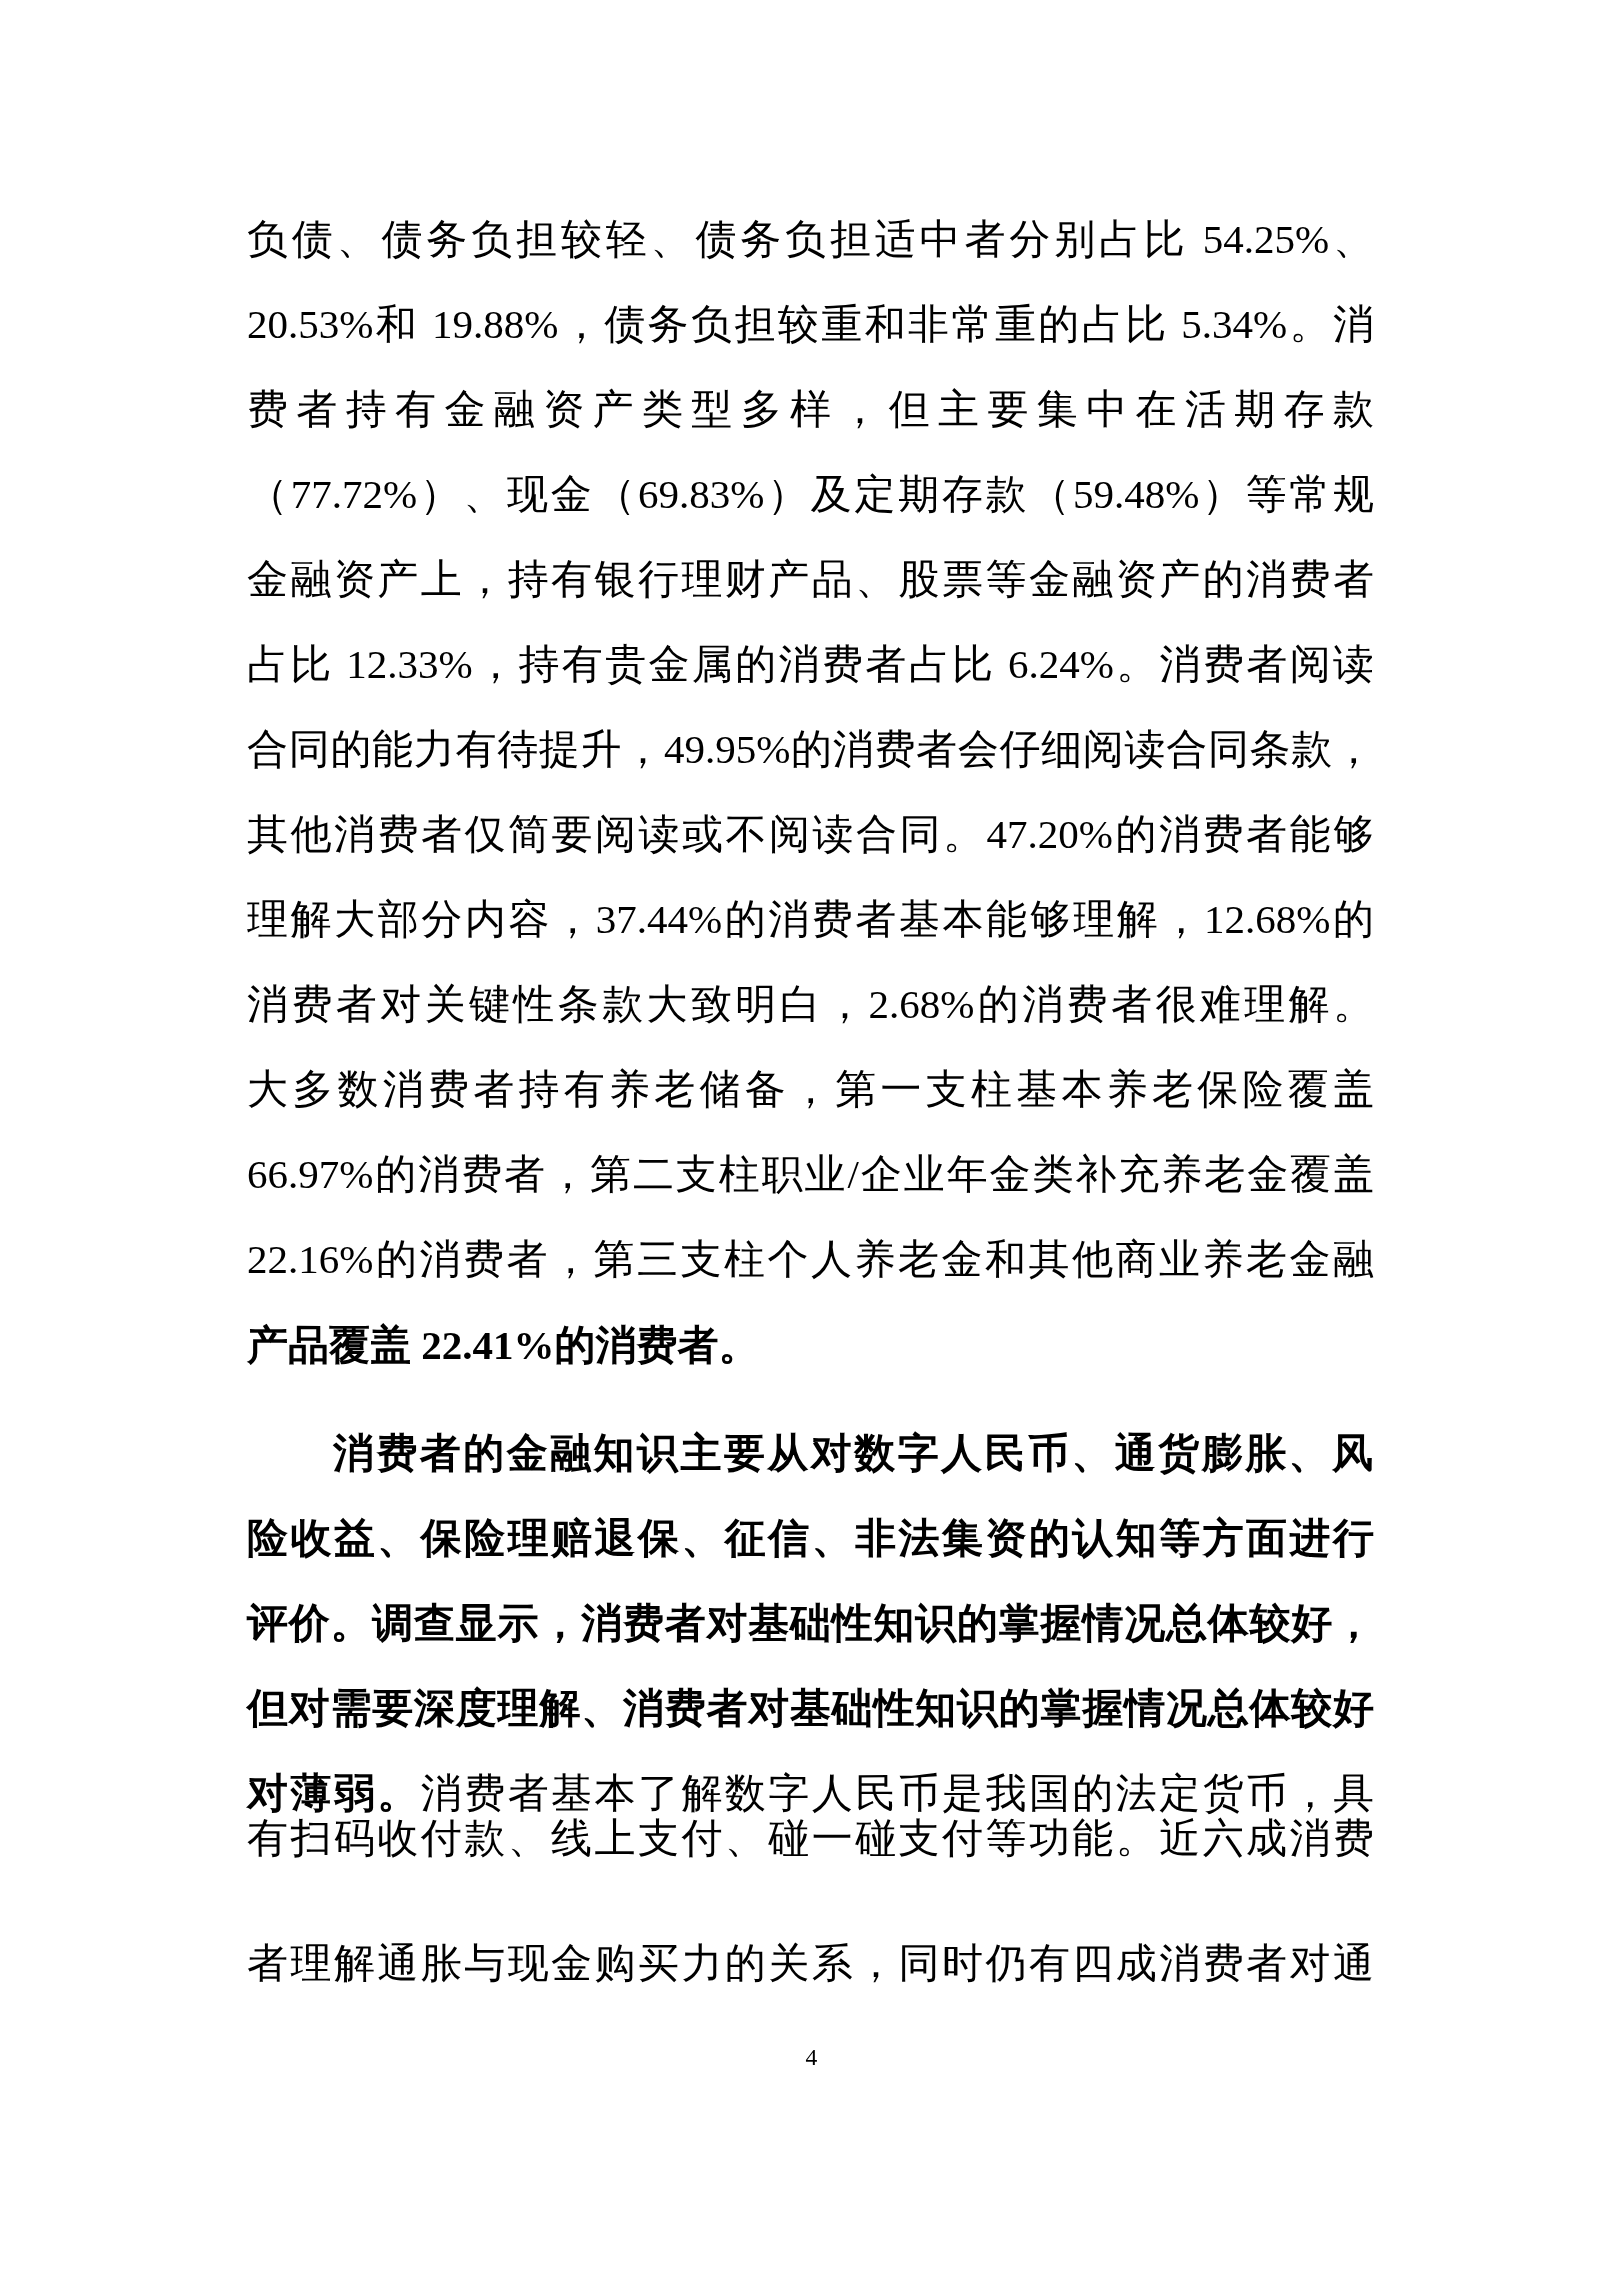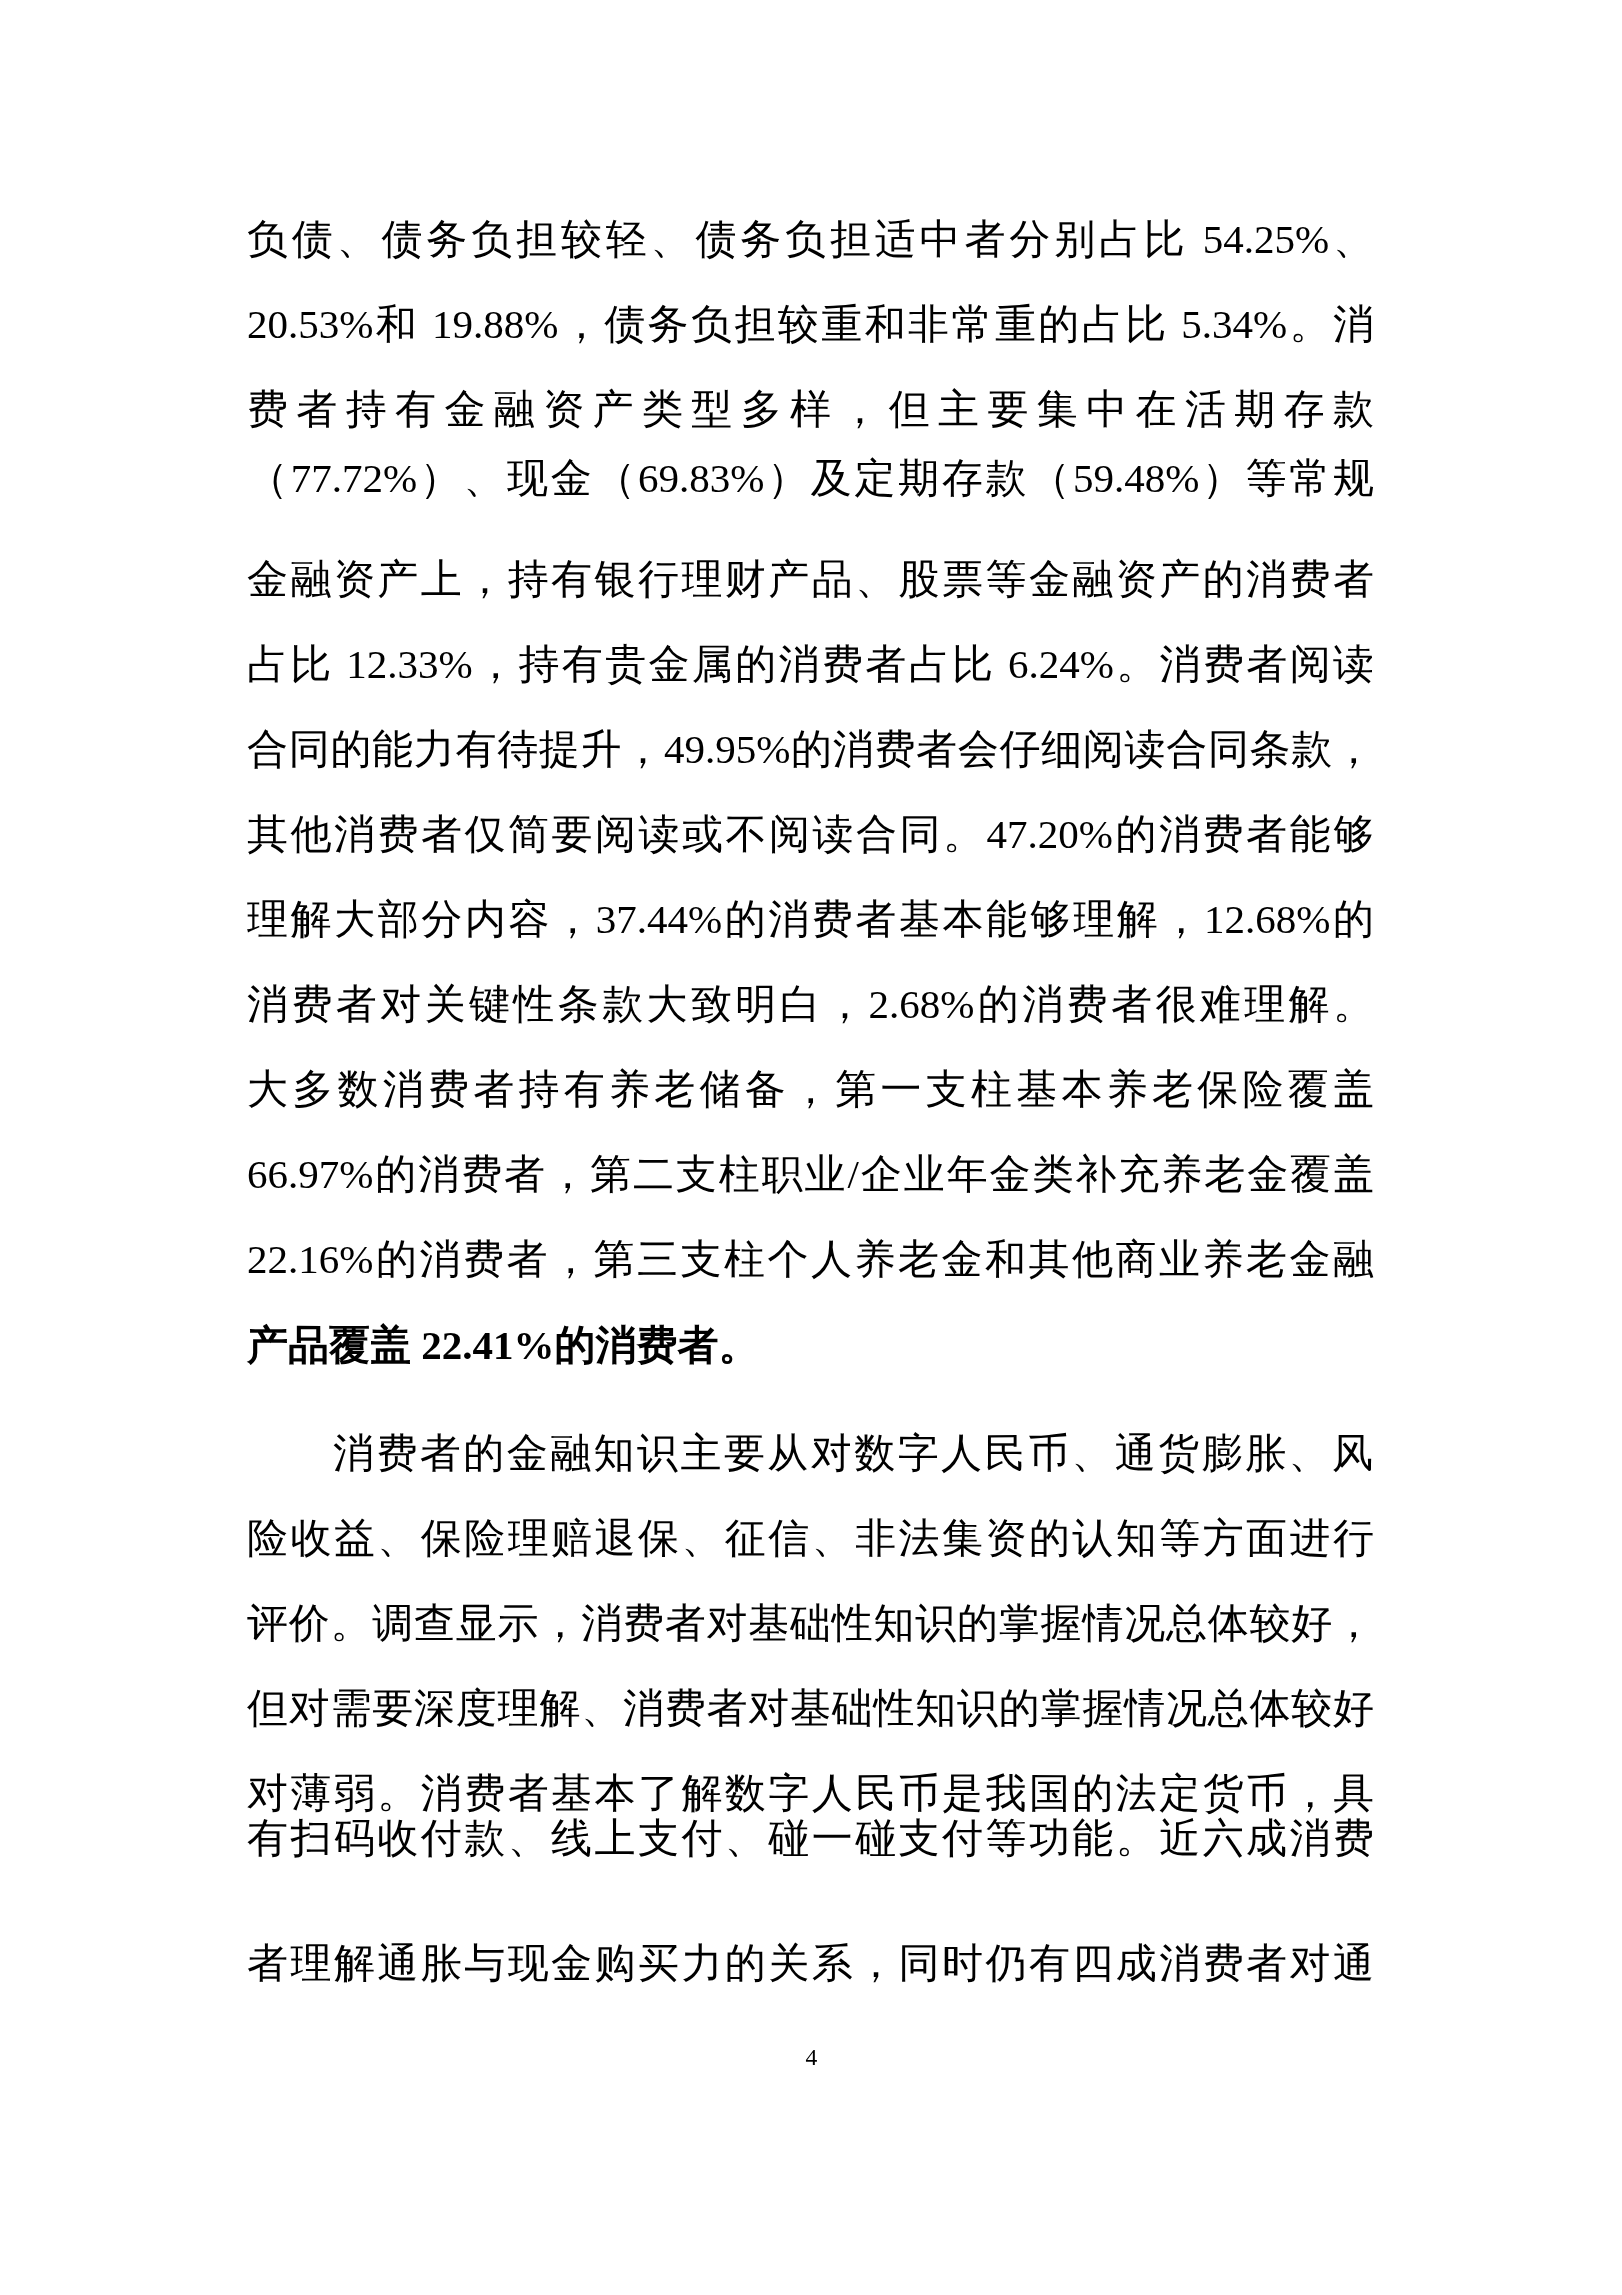--- a/index.html
+++ b/index.html
@@ -46,21 +46,21 @@
     .line.indent {
       left: 86px;
       width: 1040px;
     }
     .regular {
       font-family: "Liberation Serif", "DejaVu Serif", serif;
       font-weight: normal;
     }
     .bold {
       font-family: "Liberation Sans", "DejaVu Sans", sans-serif;
-      font-weight: normal;
+      font-weight: bold;
     }
     .page-number {
       position: absolute;
       left: 779px;
       width: 65px;
       top: 2043px;
       text-align: center;
       font-family: "Liberation Serif", "DejaVu Serif", serif;
       font-size: 23.6px;
       line-height: 29px;
@@ -69,21 +69,21 @@
 </head>
 <body>
 
 <div class="page">
   <div class="text-block">
 
     <div>
       <div class="line regular" style="top:213px">负债、债务负担较轻、债务负担适中者分别占比 54.25%、</div>
       <div class="line regular" style="top:298px">20.53%和 19.88%，债务负担较重和非常重的占比 5.34%。消</div>
       <div class="line regular" style="top:383px">费者持有金融资产类型多样，但主要集中在活期存款</div>
-      <div class="line regular" style="top:452px">（77.72%）、现金（69.83%）及定期存款（59.48%）等常规</div>
+      <div class="line regular" style="top:468px">（77.72%）、现金（69.83%）及定期存款（59.48%）等常规</div>
       <div class="line regular" style="top:553px">金融资产上，持有银行理财产品、股票等金融资产的消费者</div>
       <div class="line regular" style="top:638px">占比 12.33%，持有贵金属的消费者占比 6.24%。消费者阅读</div>
       <div class="line regular" style="top:723px">合同的能力有待提升，49.95%的消费者会仔细阅读合同条款，</div>
       <div class="line regular" style="top:808px">其他消费者仅简要阅读或不阅读合同。47.20%的消费者能够</div>
       <div class="line regular" style="top:893px">理解大部分内容，37.44%的消费者基本能够理解，12.68%的</div>
       <div class="line regular" style="top:978px">消费者对关键性条款大致明白，2.68%的消费者很难理解。</div>
       <div class="line regular" style="top:1063px">大多数消费者持有养老储备，第一支柱基本养老保险覆盖</div>
       <div class="line regular" style="top:1148px">66.97%的消费者，第二支柱职业/企业年金类补充养老金覆盖</div>
       <div class="line regular" style="top:1233px">22.16%的消费者，第三支柱个人养老金和其他商业养老金融</div>
       <div class="line regular last" style="top:1319px">产品覆盖 22.41%的消费者。</div>

